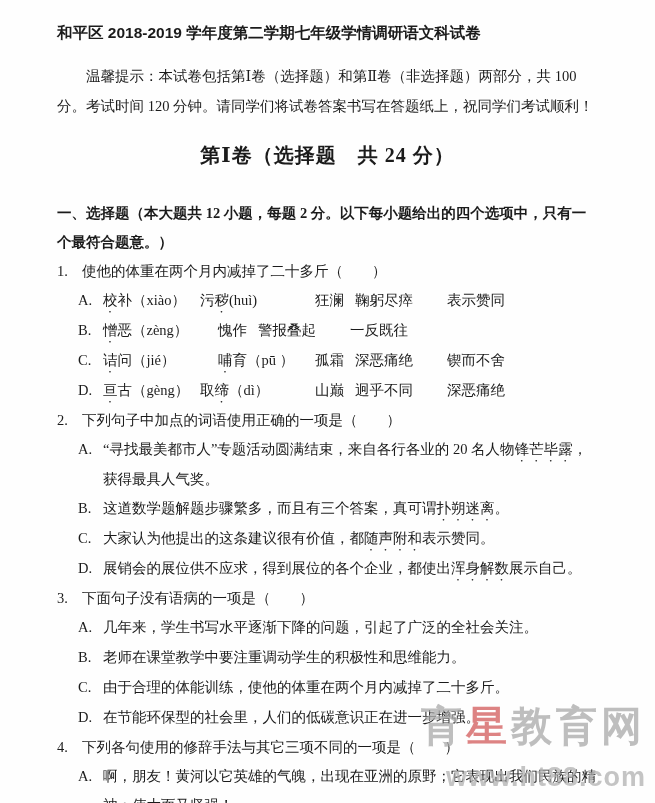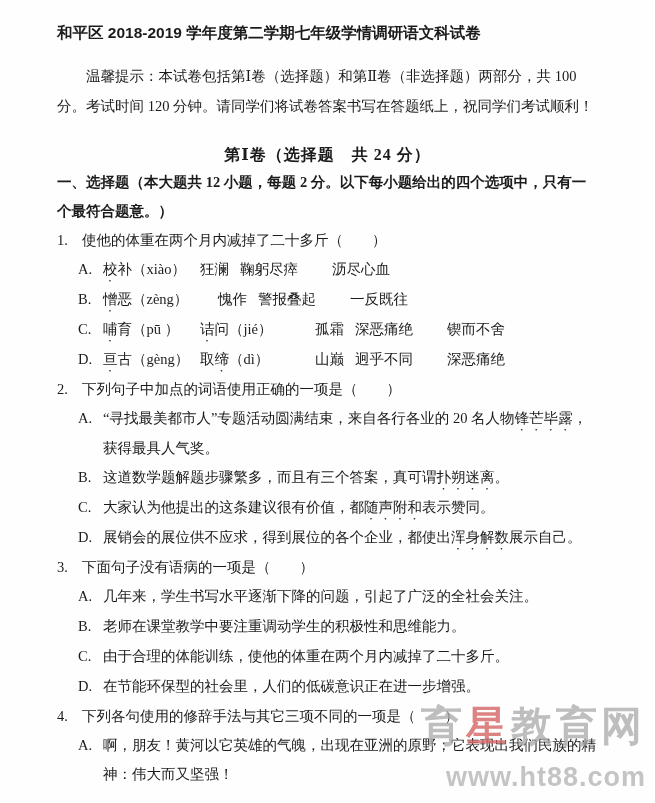--- a/index.html
+++ b/index.html
@@ -20,29 +20,30 @@
   }
   .notice {
     margin-top:18px;
     font-size:14.5px;
     line-height:29.5px;
     text-indent:2em;
   }
   .section-title {
     text-align:center;
     font-weight:bold;
-    font-size:16px;
+    font-size:20px;
     line-height:26px;
     margin:21px 0 0 0;
     letter-spacing:1px;
   }
   .part-heading {
     font-weight:bold;
     font-size:14.5px;
     line-height:29px;
+    margin-top:31px;
   }
   .q-stem { display:flex; font-size:14.5px; line-height:29px; }
   .q-num  { flex:none; width:25px; }
   .q-stem-text { flex:1; }
 
   .opt { display:flex; padding-left:21px; font-size:14.5px; line-height:29px; }
   .opt-label { flex:none; width:25px; }
   .opt-text { flex:1; }
 
   
@@ -96,37 +97,38 @@
 
     <div>
       <div class="q-stem">
         <span class="q-num">1.</span>
         <span class="q-stem-text">使他的体重在两个月内减掉了二十多斤（　　）</span>
       </div>
 
       <div class="opt opt-row">
         <span class="opt-label">A.</span>
         <span class="c w1"><span></span><span class="dot">校</span><span>补（xiào）</span></span>
+        <span class="c w2"><span>污</span><span class="dot">秽</span><span>(huì)</span></span>
         <span class="c w3">狂澜</span>
         <span class="c w4">鞠躬尽瘁</span>
-        <span class="c w5">沥尽心血</span>
+        <span class="c w5">表示赞同</span>
       </div>
 
       <div class="opt opt-row">
         <span class="opt-label">B.</span>
         <span class="c w2"><span></span><span class="dot">憎</span><span>恶（zèng）</span></span>
         <span class="c w3">愧作</span>
         <span class="c w4">警报叠起</span>
         <span class="c w5">一反既往</span>
       </div>
 
       <div class="opt opt-row">
         <span class="opt-label">C.</span>
+        <span class="c w2"><span></span><span class="dot">诘</span><span>问（jié）</span></span>
         <span class="c w1"><span></span><span class="dot">哺</span><span>育（pū ）</span></span>
-        <span class="c w2"><span></span><span class="dot">诘</span><span>问（jié）</span></span>
         <span class="c w3">孤霜</span>
         <span class="c w4">深恶痛绝</span>
         <span class="c w5">锲而不舍</span>
       </div>
 
       <div class="opt opt-row">
         <span class="opt-label">D.</span>
         <span class="c w1"><span></span><span class="dot">亘</span><span>古（gèng）</span></span>
         <span class="c w2"><span>取</span><span class="dot">缔</span><span>（dì）</span></span>
         <span class="c w3">山巅</span>

